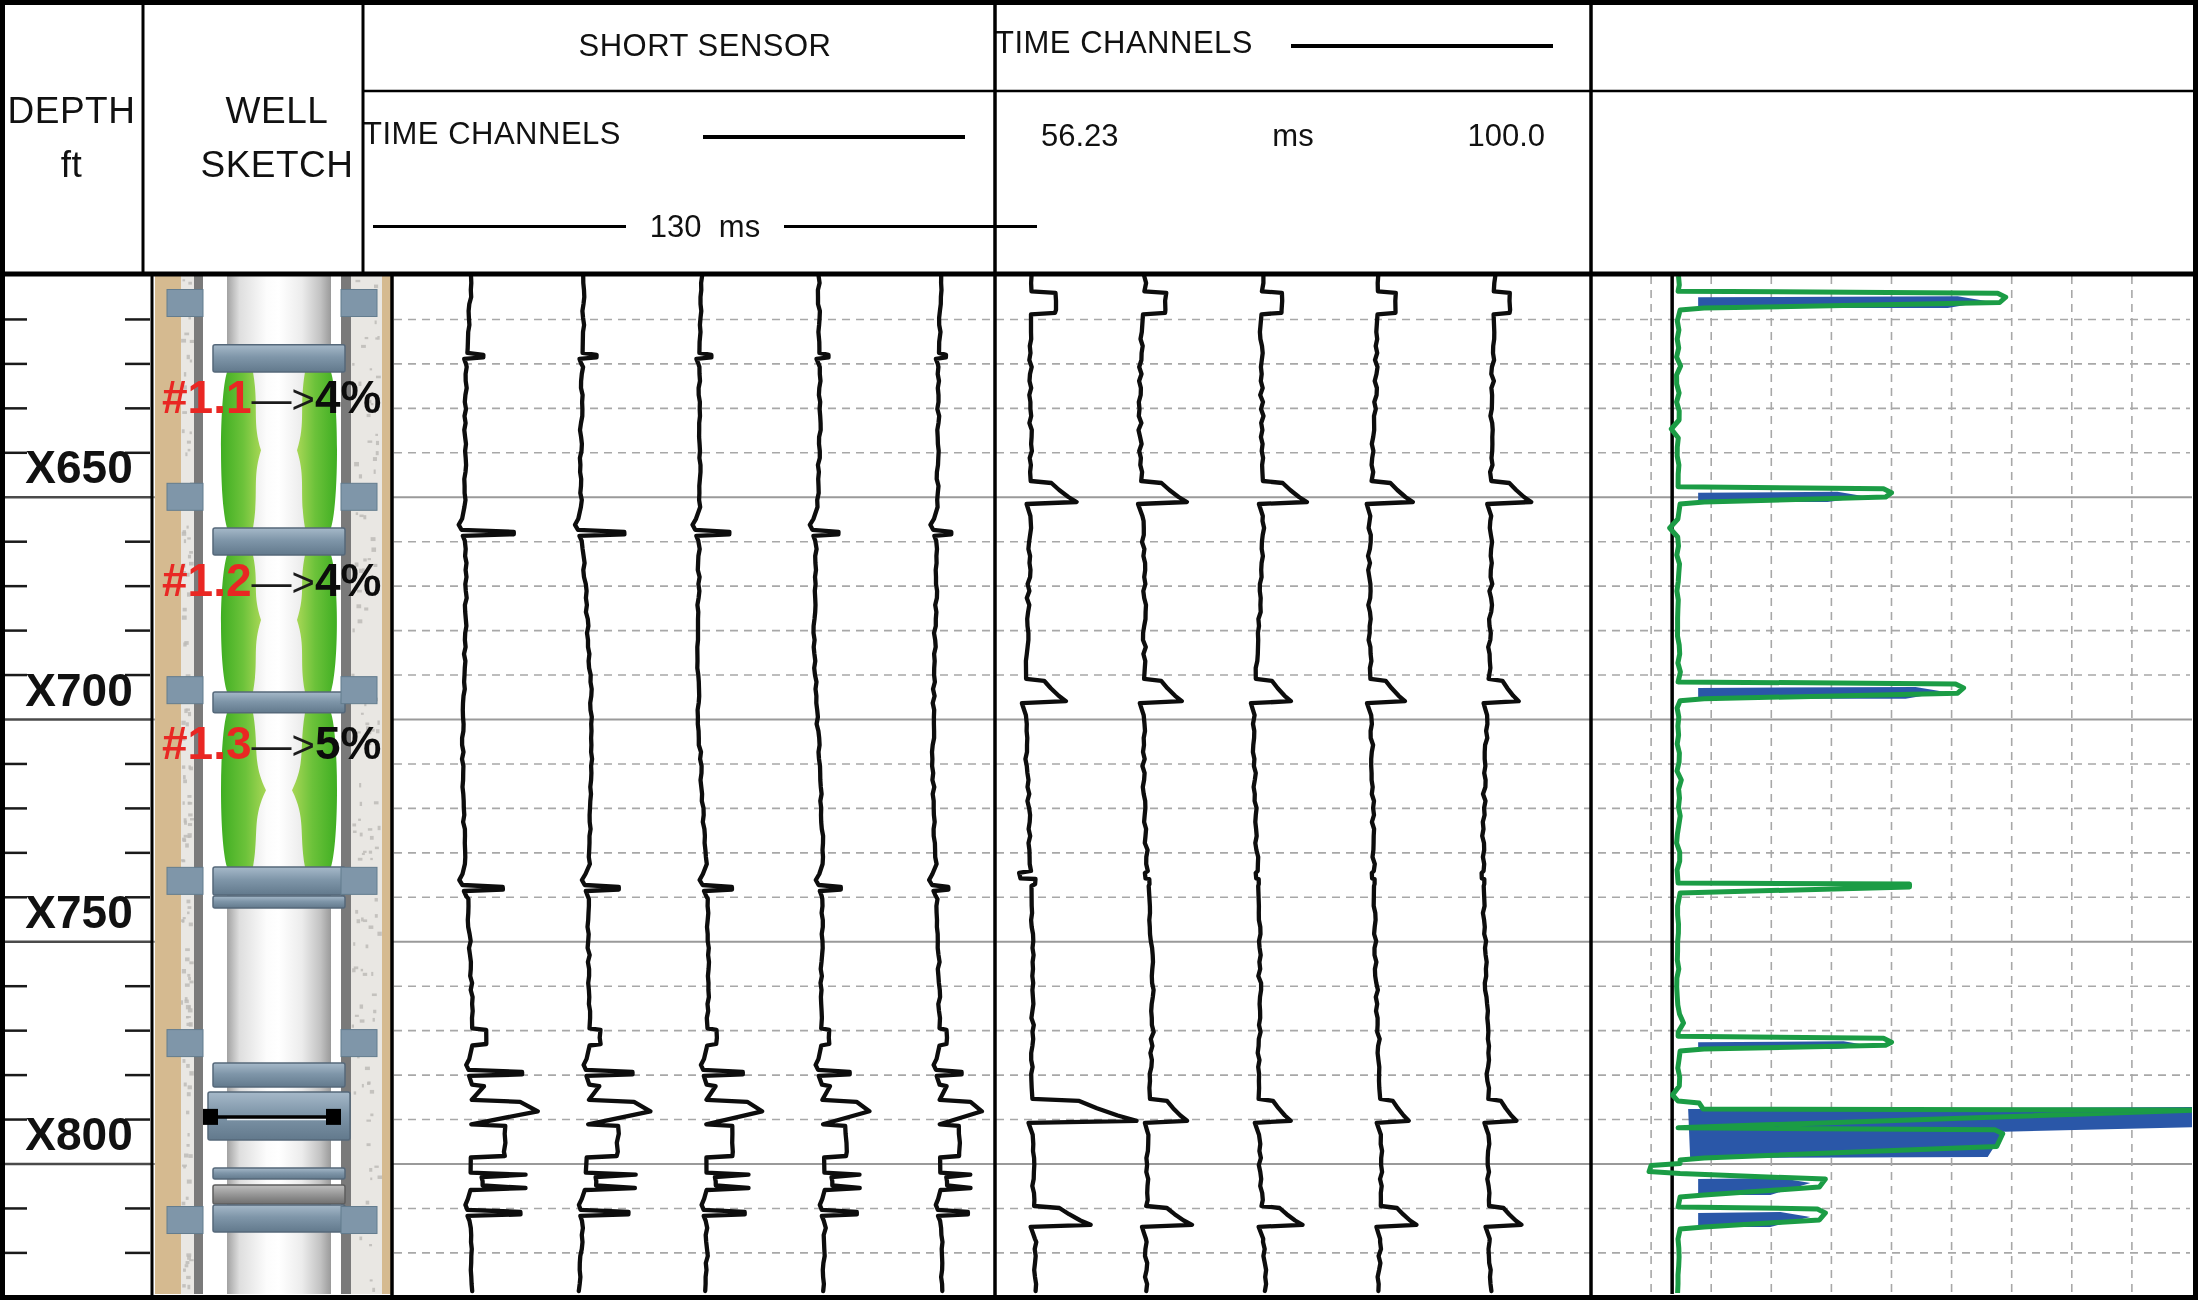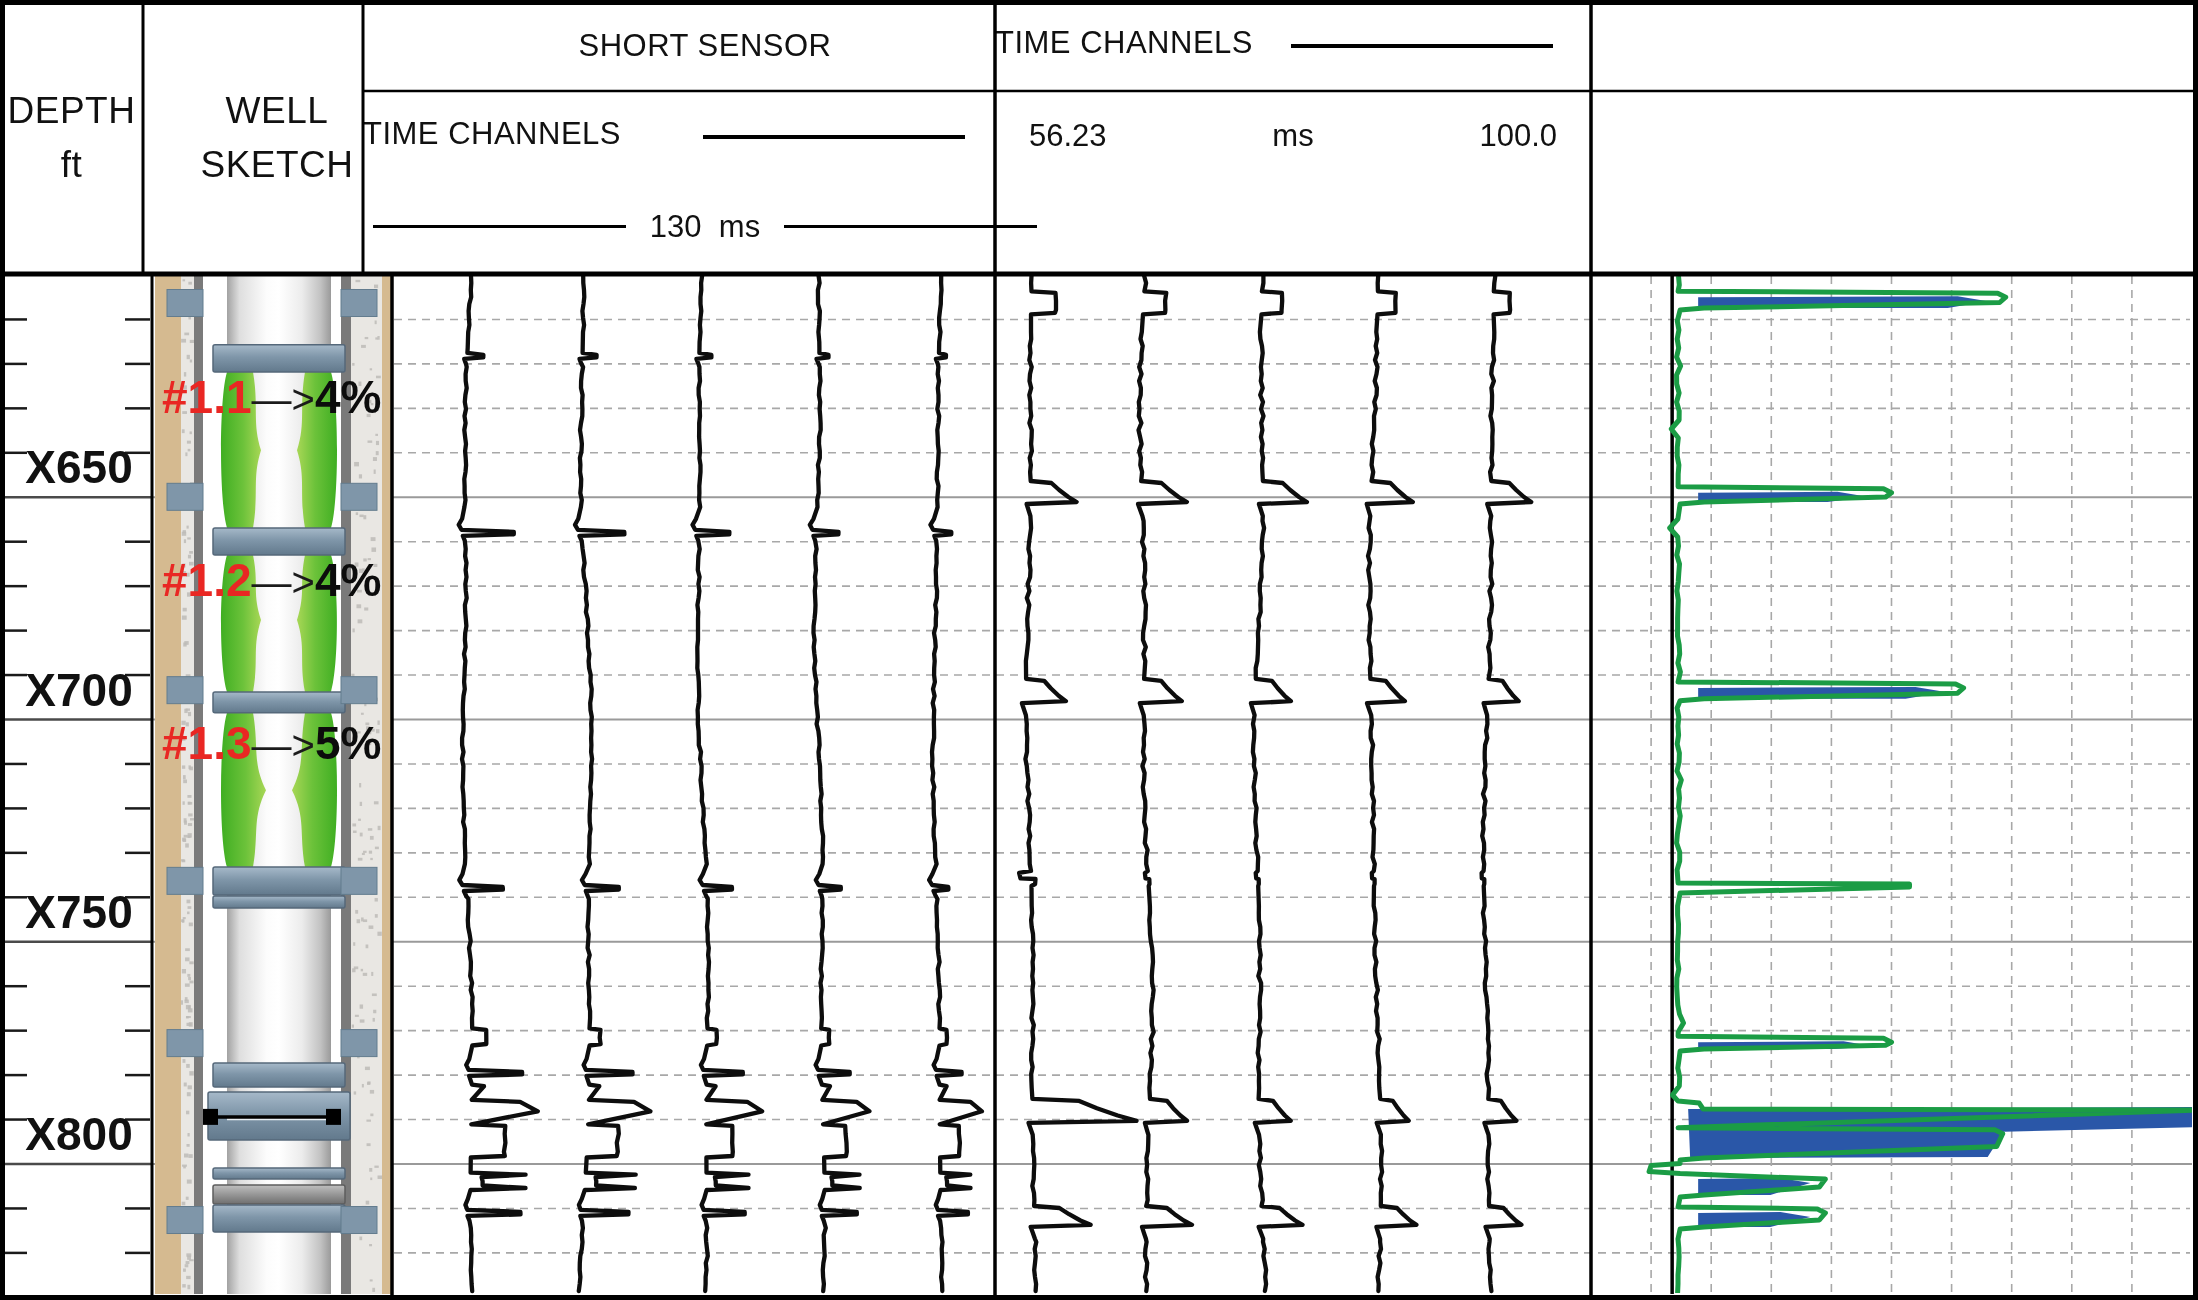--- a/index.html
+++ b/index.html
@@ -11,21 +11,21 @@
   #hd-short{left:363px;width:684px;}
   #hd-medium{left:995px;width:596px;}
   #hd-thick{left:1591px;width:603px;}
   .vcell{height:100%;display:flex;flex-direction:column;align-items:center;justify-content:center;
          font-size:37px;letter-spacing:.5px;line-height:1.45;}
   .title-row{height:91px;display:flex;align-items:center;justify-content:center;
              font-size:31px;letter-spacing:.5px;}
   .sub-row{height:86px;display:flex;flex-direction:row;align-items:center;justify-content:flex-end;}
   .subtitle{font-size:31px;letter-spacing:.5px;white-space:pre;}
   .subline{width:262px;height:3.5px;background:#000;margin:12px auto 6px;}
-  .scale-row{height:99px;display:flex;align-items:center;padding:0 34px;font-size:31px;}
+  .scale-row{height:99px;display:flex;align-items:center;padding:0 46px;font-size:31px;}
   #hd-short .scale-row{padding:0 10px;}
   .s-center{white-space:pre;margin:12px 24px;}
   .rule{flex:1;height:2.5px;background:#000;visibility:hidden;}
   .ruled .rule{visibility:visible;}
   svg#plot{position:absolute;left:0;top:0;pointer-events:none;}
 </style>
 </head>
 <body>
 
 <div id="app">

